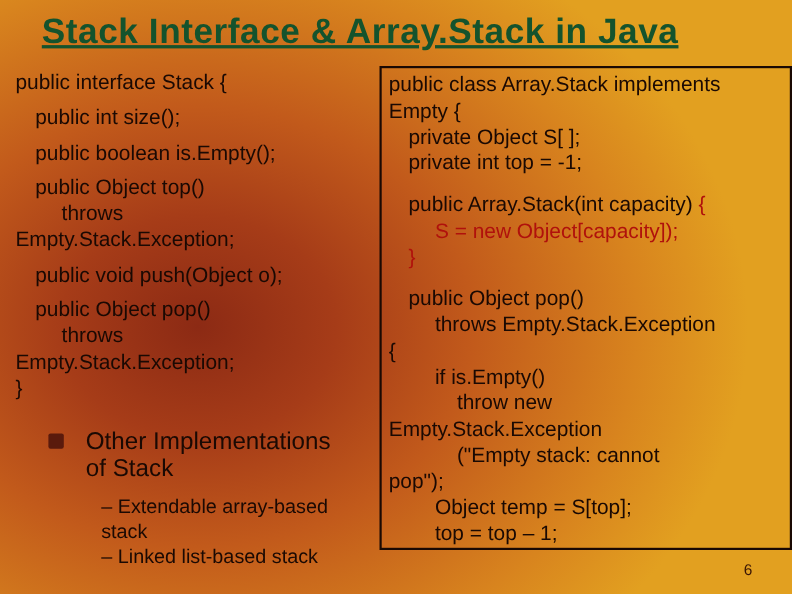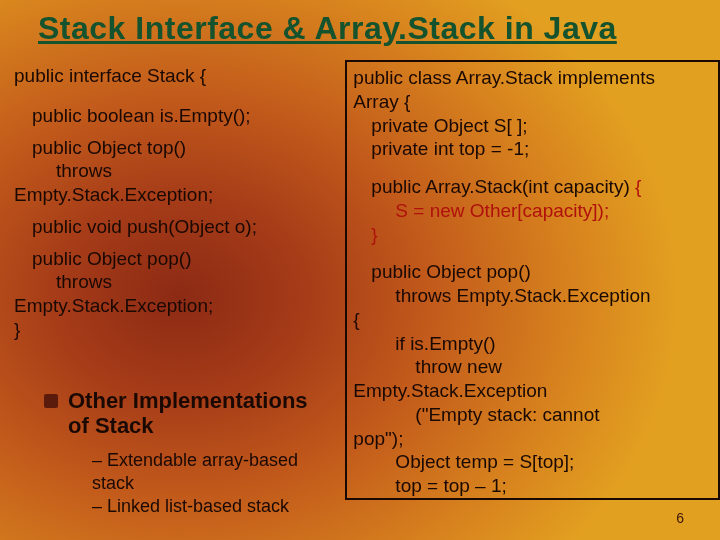--- a/index.html
+++ b/index.html
@@ -58,22 +58,21 @@
   .other-impl {
     position: absolute;
     left: 44px;
     top: 388px;
     width: 310px;
     color: #1a0903;
   }
   .other-impl .bullet-row {
     display: flex;
     align-items: flex-start;
-    gap: 10px;
-    font-weight: bold;
+    gap: 20px;
   }
   .other-impl .sq {
     width: 14px;
     height: 14px;
     background: #5a1a0c;
     margin-top: 6px;
     border-radius: 2px;
     flex-shrink: 0;
   }
   .other-impl .head {
@@ -100,43 +99,44 @@
 </style>
 </head>
 <body>
 
 <div class="title">Stack Interface &amp; Array.Stack in Java</div>
 
 <div class="columns">
   <div class="left">
     <div>public interface Stack {</div>
     <div class="gap"></div>
+    <div class="ind1">public int size();</div>
     <div class="gap"></div>
     <div class="ind1">public boolean is.Empty();</div>
     <div class="gap"></div>
     <div class="ind1">public Object top()</div>
     <div class="ind2">throws</div>
     <div>Empty.Stack.Exception;</div>
     <div class="gap"></div>
     <div class="ind1">public void push(Object o);</div>
     <div class="gap"></div>
     <div class="ind1">public Object pop()</div>
     <div class="ind2">throws</div>
     <div>Empty.Stack.Exception;</div>
     <div>}</div>
   </div>
 
   <div class="right">
     <div>public class Array.Stack implements</div>
-    <div>Array {</div>
+    <div>Empty {</div>
     <div class="ind1">private Object S[ ];</div>
     <div class="ind1">private int top = -1;</div>
     <div class="biggap"></div>
     <div class="ind1"><span>public Array.Stack(int capacity)</span><span class="red"> {</span></div>
-    <div class="ind2 red">S = new Other[capacity]);</div>
+    <div class="ind2 red">S = new Object[capacity]);</div>
     <div class="ind1 red">}</div>
     <div class="biggap"></div>
     <div class="ind1">public Object pop()</div>
     <div class="ind2">throws Empty.Stack.Exception</div>
     <div>{</div>
     <div class="ind2">if is.Empty()</div>
     <div class="ind3">throw new</div>
     <div>Empty.Stack.Exception</div>
     <div class="ind3">("Empty stack: cannot</div>
     <div>pop");</div>

